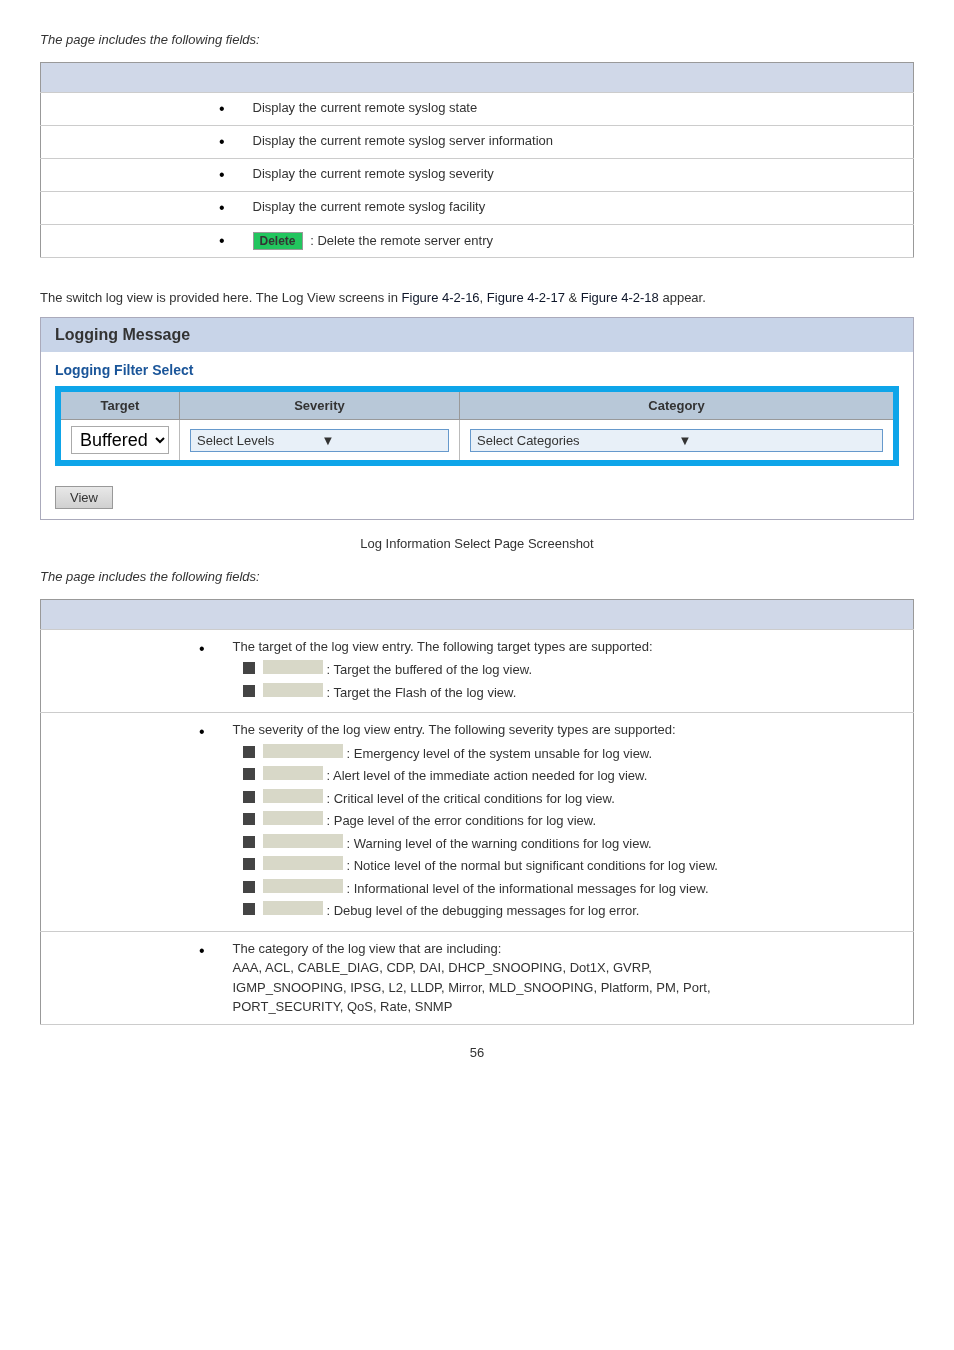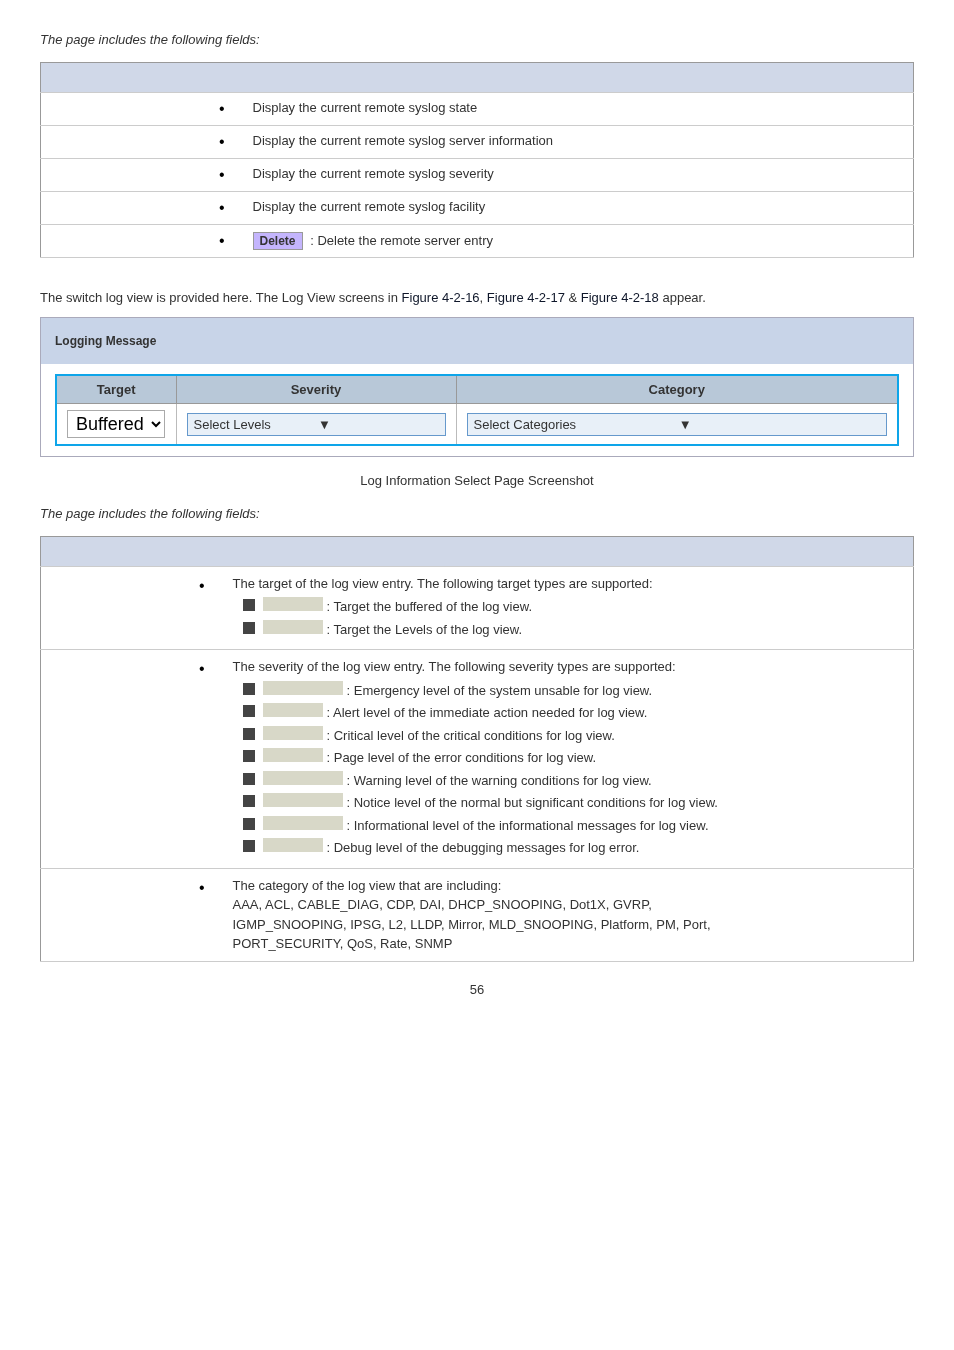--- a/index.html
+++ b/index.html
@@ -36,61 +36,61 @@
     .fields-table td:first-child {
       width: 200px;
       text-align: right;
       padding-right: 16px;
     }
     .bullet { color: #000; font-size: 16px; }
 
     .delete-btn {
       display: inline-block;
       border: 1px solid #999;
-      background: #c4b5fd;
+      background: #22c55e;
       padding: 1px 6px;
       font-size: 12px;
       font-weight: bold;
       margin-right: 4px;
     }
 
     
     .log-view-text {
       margin: 20px 0 10px 0;
       font-size: 13px;
     }
     .log-view-text a { color: #0f172a; text-decoration: none; }
 
     
     .logging-box {
       border: 1px solid #aab;
       margin-bottom: 16px;
     }
     .logging-box-title {
       background: #c8d4e8;
-      padding: 16px 14px;
-      font-size: 12px;
+      padding: 8px 14px;
+      font-size: 16px;
       font-weight: bold;
       font-family: Arial, sans-serif;
     }
     .logging-filter-section {
       padding: 10px 14px;
     }
     .logging-filter-title {
       font-size: 14px;
       font-weight: bold;
       color: #1a5599;
       margin-bottom: 8px;
     }
 
     
     .filter-table {
       width: 100%;
       border-collapse: collapse;
-      border: 2px solid #0ea5e9;
+      border: 6px solid #0ea5e9;
     }
     .filter-table th {
       background: #b8c8d8;
       border: 1px solid #999;
       padding: 6px 12px;
       text-align: center;
       font-size: 13px;
       font-weight: bold;
     }
     .filter-table td {
@@ -249,20 +249,21 @@
 </tbody>
   </table>
 
 <p class="log-view-text">
   <span>The switch log view is provided here. The Log View screens in </span><a>Figure 4-2-16</a>, <a>Figure 4-2-17</a> &amp; <a>Figure 4-2-18</a><span> appear.</span>
 </p>
 
 <div class="logging-box">
   <div class="logging-box-title">Logging Message</div>
   <div class="logging-filter-section">
+    <div class="logging-filter-title">Logging Filter Select</div>
     <table class="filter-table">
       <thead>
         <tr>
           <th>Target</th>
           <th>Severity</th>
           <th>Category</th>
         </tr>
       </thead>
       <tbody>
         <tr>
@@ -280,20 +281,23 @@
           <td>
             <div class="category-select-wrapper">
               <span>Select Categories</span>
               <span class="dropdown-arrow">▼</span>
             </div>
           </td>
         </tr>
       </tbody>
     </table>
   </div>
+  <div class="view-btn-row">
+    <button class="view-btn">View</button>
+  </div>
 </div>
 
 <div class="screenshot-caption">Log Information Select Page Screenshot</div>
 
 <p class="intro-text">The page includes the following fields:</p>
 
 <table class="bottom-table">
   <tbody>
       <tr>
     <td></td>
@@ -306,21 +310,21 @@
       <span>The target of the log view entry. The following target types are supported:</span>
       <div class="sub-list">
         <div class="sub-item">
           <span class="sub-bullet"></span>
           <span class="sub-label"></span>
           <span>: Target the buffered of the log view.</span>
         </div>
         <div class="sub-item">
           <span class="sub-bullet"></span>
           <span class="sub-label"></span>
-          <span>: Target the Levels of the log view.</span>
+          <span>: Target the Flash of the log view.</span>
         </div>
       </div>
     </td>
   </tr>
 
   <tr>
     <td><span class="bullet">•</span></td>
     <td>
       <span>The severity of the log view entry. The following severity types are supported:</span>
       <div class="sub-list">

